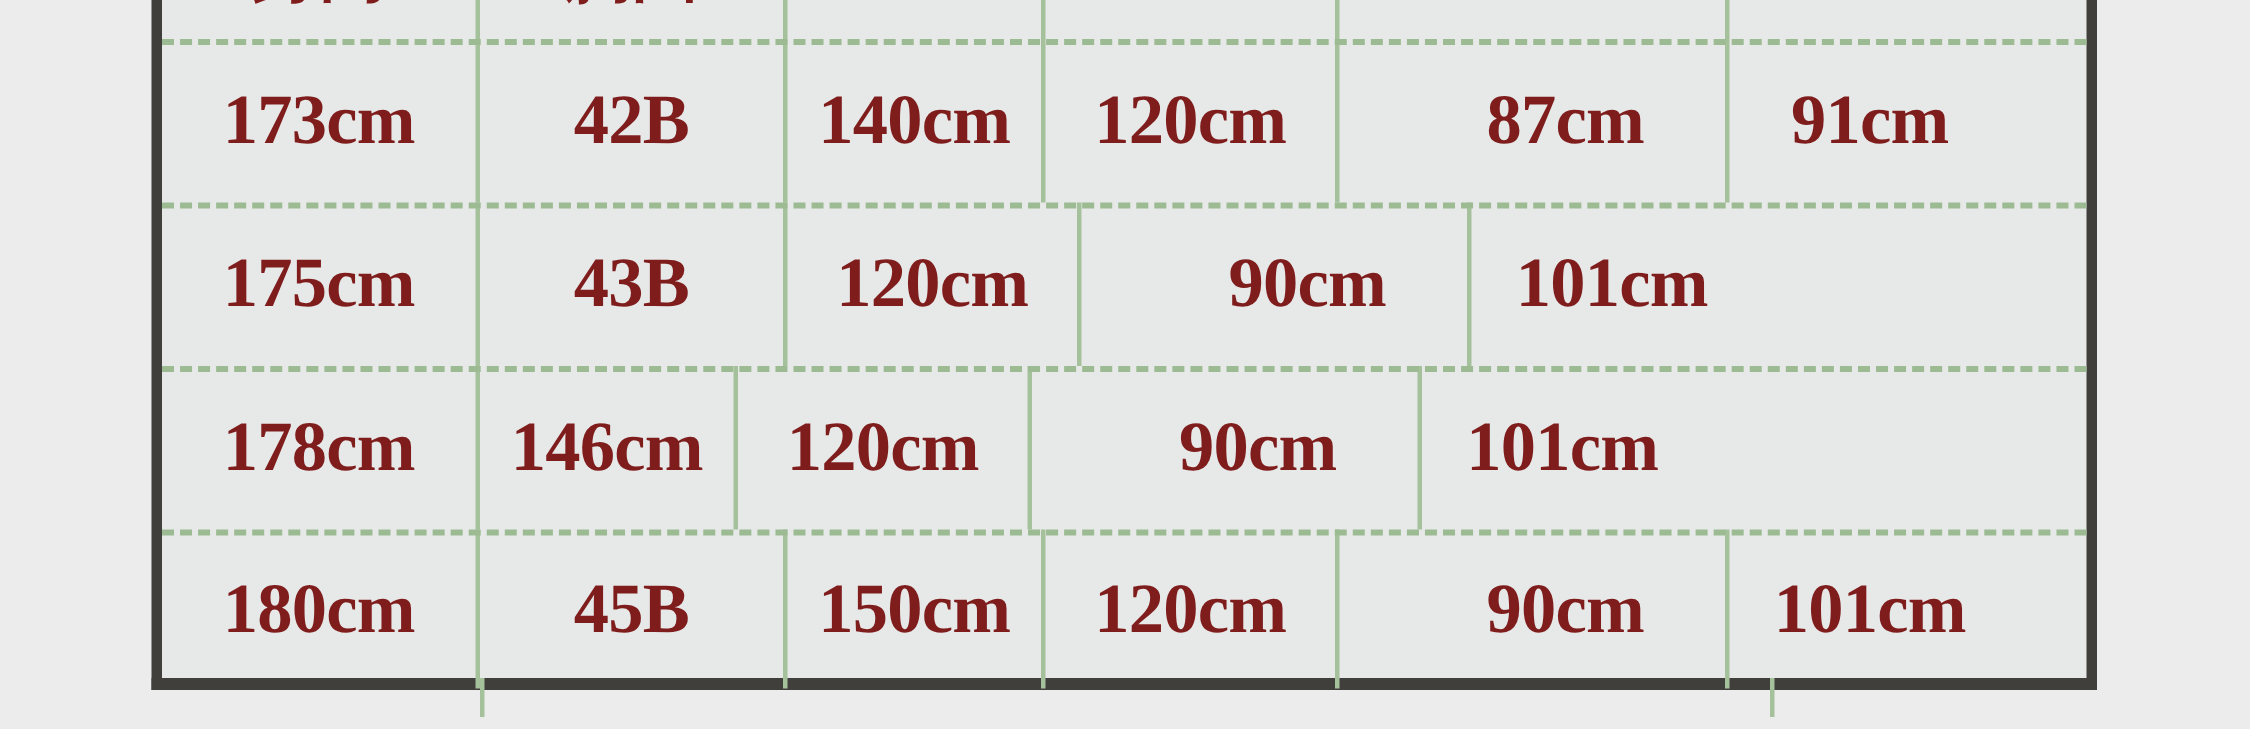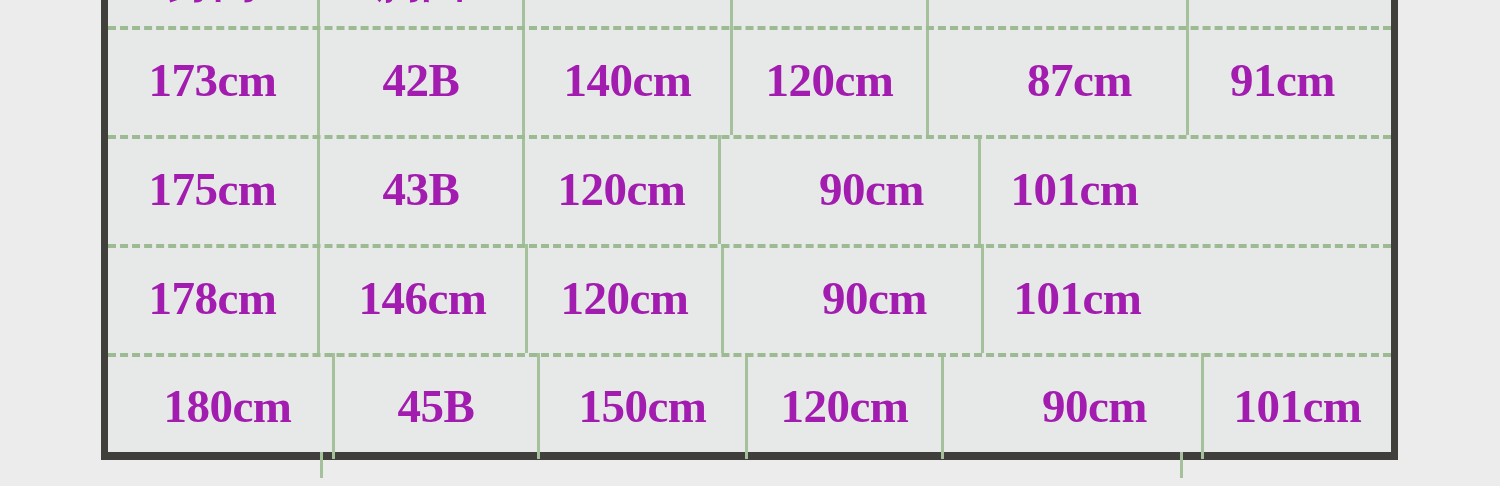--- a/index.html
+++ b/index.html
@@ -45,56 +45,56 @@
   }
 
   
   .row {
     display: flex;
     flex: 0 0 auto;
     position: relative;
   }
   .row.header-row      { height: 90px; }
   .row.data-row        { height: 109px; }
-  .row.data-row-last   { height: 106px; justify-content: flex-end; }
+  .row.data-row-last   { height: 106px; }
 
   
   .row.data-row::before,
   .row.data-row-last::before,
   .row.header-row + .row::before {
     content: "";
     position: absolute;
     left: 0; right: 0; top: 0;
     height: 0;
     border-top: 4px dashed #9cbb93;
     z-index: 3;
   }
 
   
   .cell {
     box-sizing: border-box;
     position: relative;
     display: flex;
     align-items: center;
     justify-content: center;
-    color: #a21caf;
+    color: #7f1d1d;
     font-weight: bold;
     font-size: 47px;
     letter-spacing: -0.5px;
     line-height: 1;
     border-right: 3px solid #a5c19c;
     white-space: nowrap;
     user-select: none;
   }
   .cell:last-child { border-right: 0; }
 
   
   .c0 { width: 212px; }   
   .c1 { width: 205px; }   
-  .c2 { width: 208px; }   
+  .c2 { width: 172px; }   
   .c3 { width: 196px; }   
   .c4 { width: 216px; margin-left: 44px; }   
   .c5 { width: 187px; }   
 
   .header-row .cell { font-size: 45px; }
 
   
   .rule-stub {
     position: absolute;
     width: 3px;

